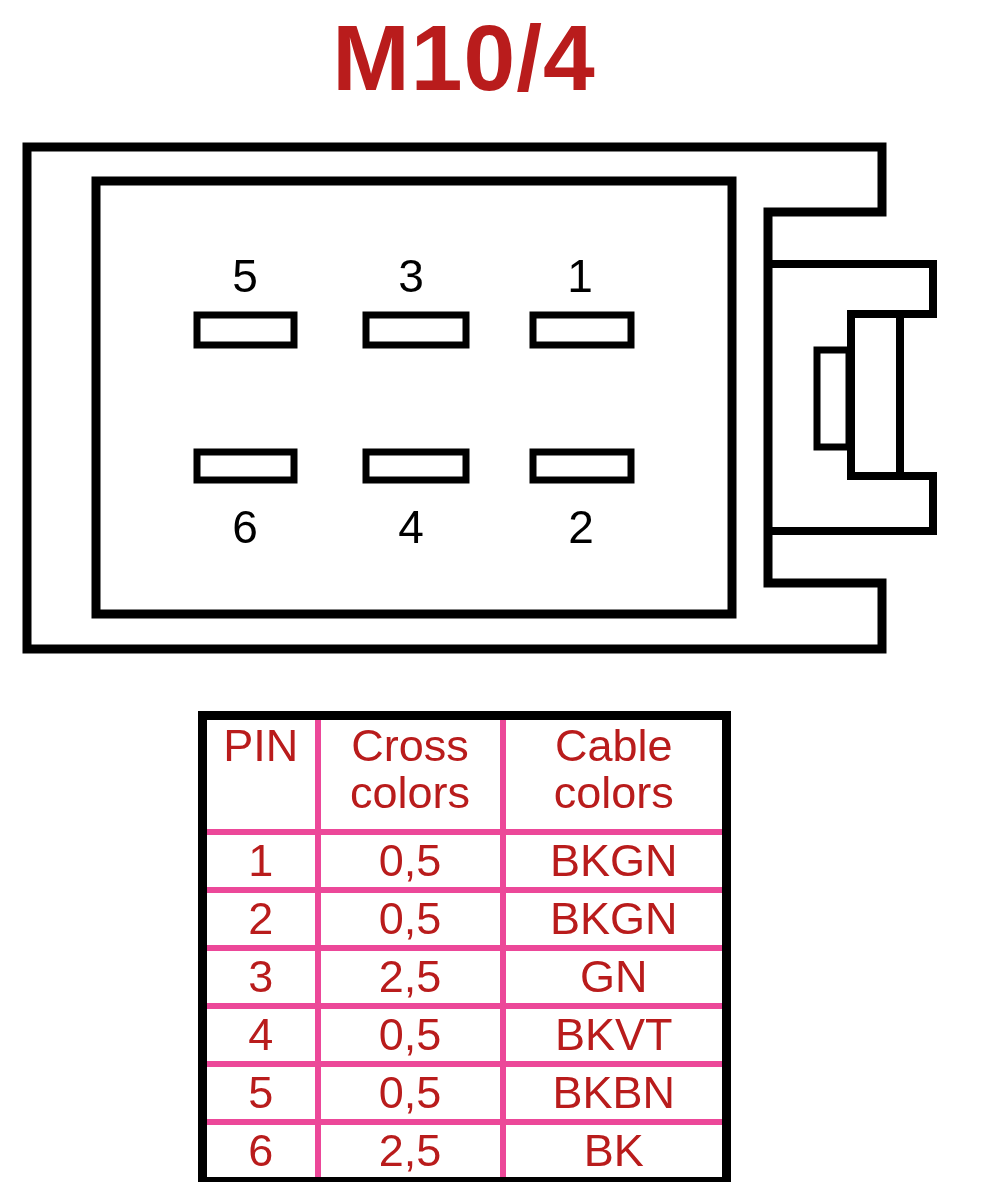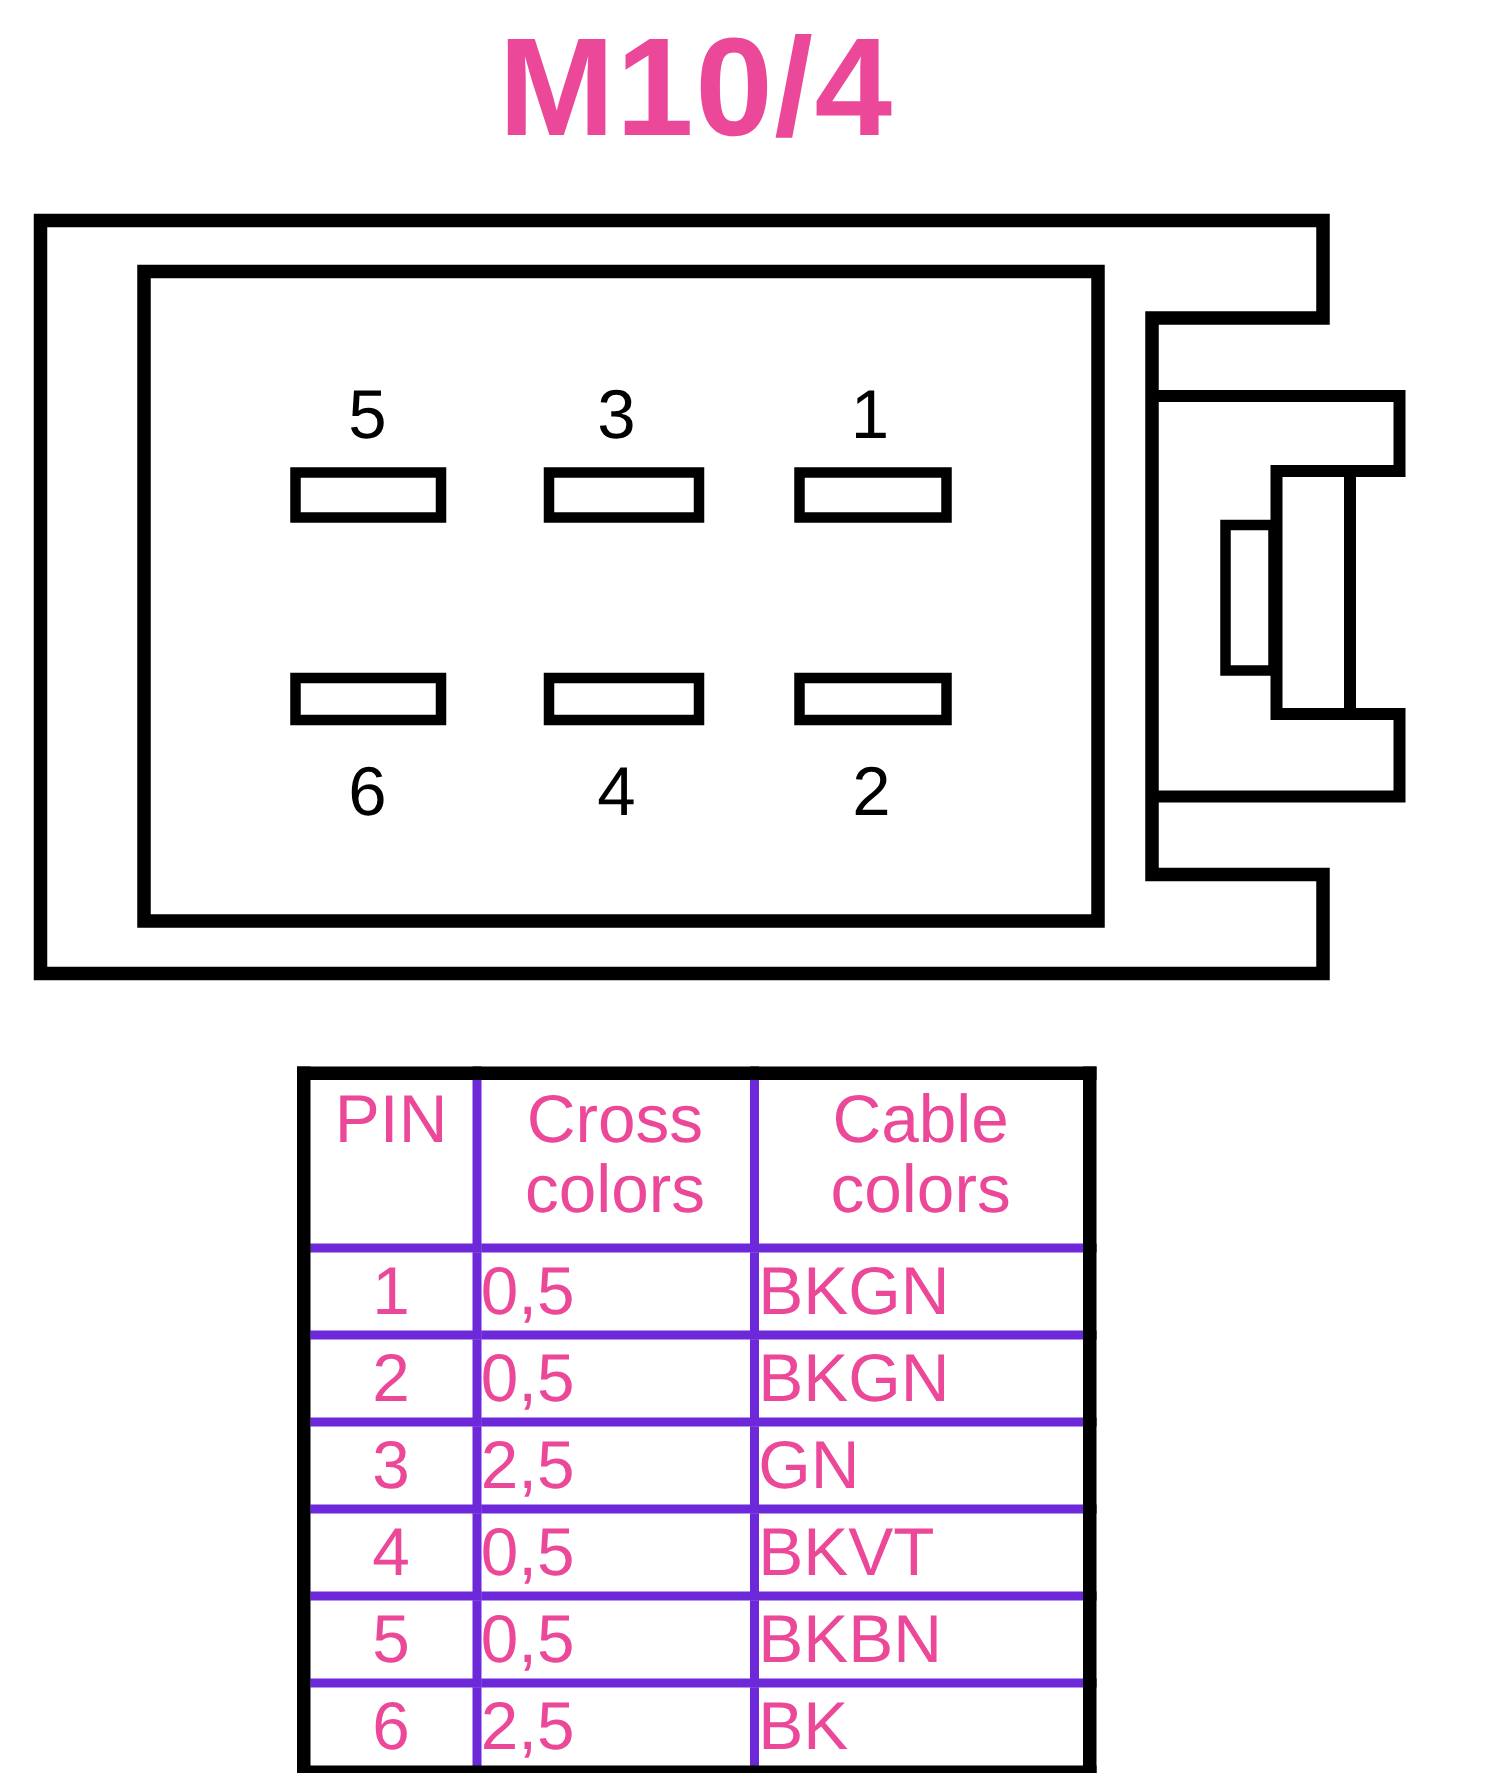--- a/index.html
+++ b/index.html
@@ -6,21 +6,21 @@
     margin: 0;
     padding: 0;
     background: #ffffff;
   }
   .page {
     position: relative;
     width: 992px;
     height: 1182px;
     background: #ffffff;
     font-family: "Liberation Sans", "DejaVu Sans", sans-serif;
-    color: #ec4899;
+    color: #b91c1c;
     overflow: hidden;
   }
   .title {
     position: absolute;
     left: 0;
     top: 0;
     width: 928px;
     line-height: 116px;
     font-size: 93px;
     font-weight: bold;
@@ -44,40 +44,40 @@
     left: 198px;
     top: 711px;
     width: 524px;
     border-collapse: collapse;
     table-layout: fixed;
     border: 9px solid #000000;
     font-size: 45px;
   }
   table.pin-table th,
   table.pin-table td {
-    border: 6px solid #6d28d9;
+    border: 6px solid #ec4899;
     padding: 0;
     font-weight: normal;
     overflow: hidden;
     margin-top: 18px;
   }
   table.pin-table th {
     height: 107px;
     vertical-align: top;
     padding-top: 2px;
     line-height: 47px;
     text-align: center;
   }
   table.pin-table td {
     height: 46px;
     vertical-align: middle;
   }
   td.col-pin { text-align: center; }
   td.col-cross, td.col-cable {
-    text-align: left;
+    text-align: center;
     padding-left: 11px;
   }
 </style>
 </head>
 <body>
 
 <div class="page">
 
   <div class="title">M10/4</div>
 

